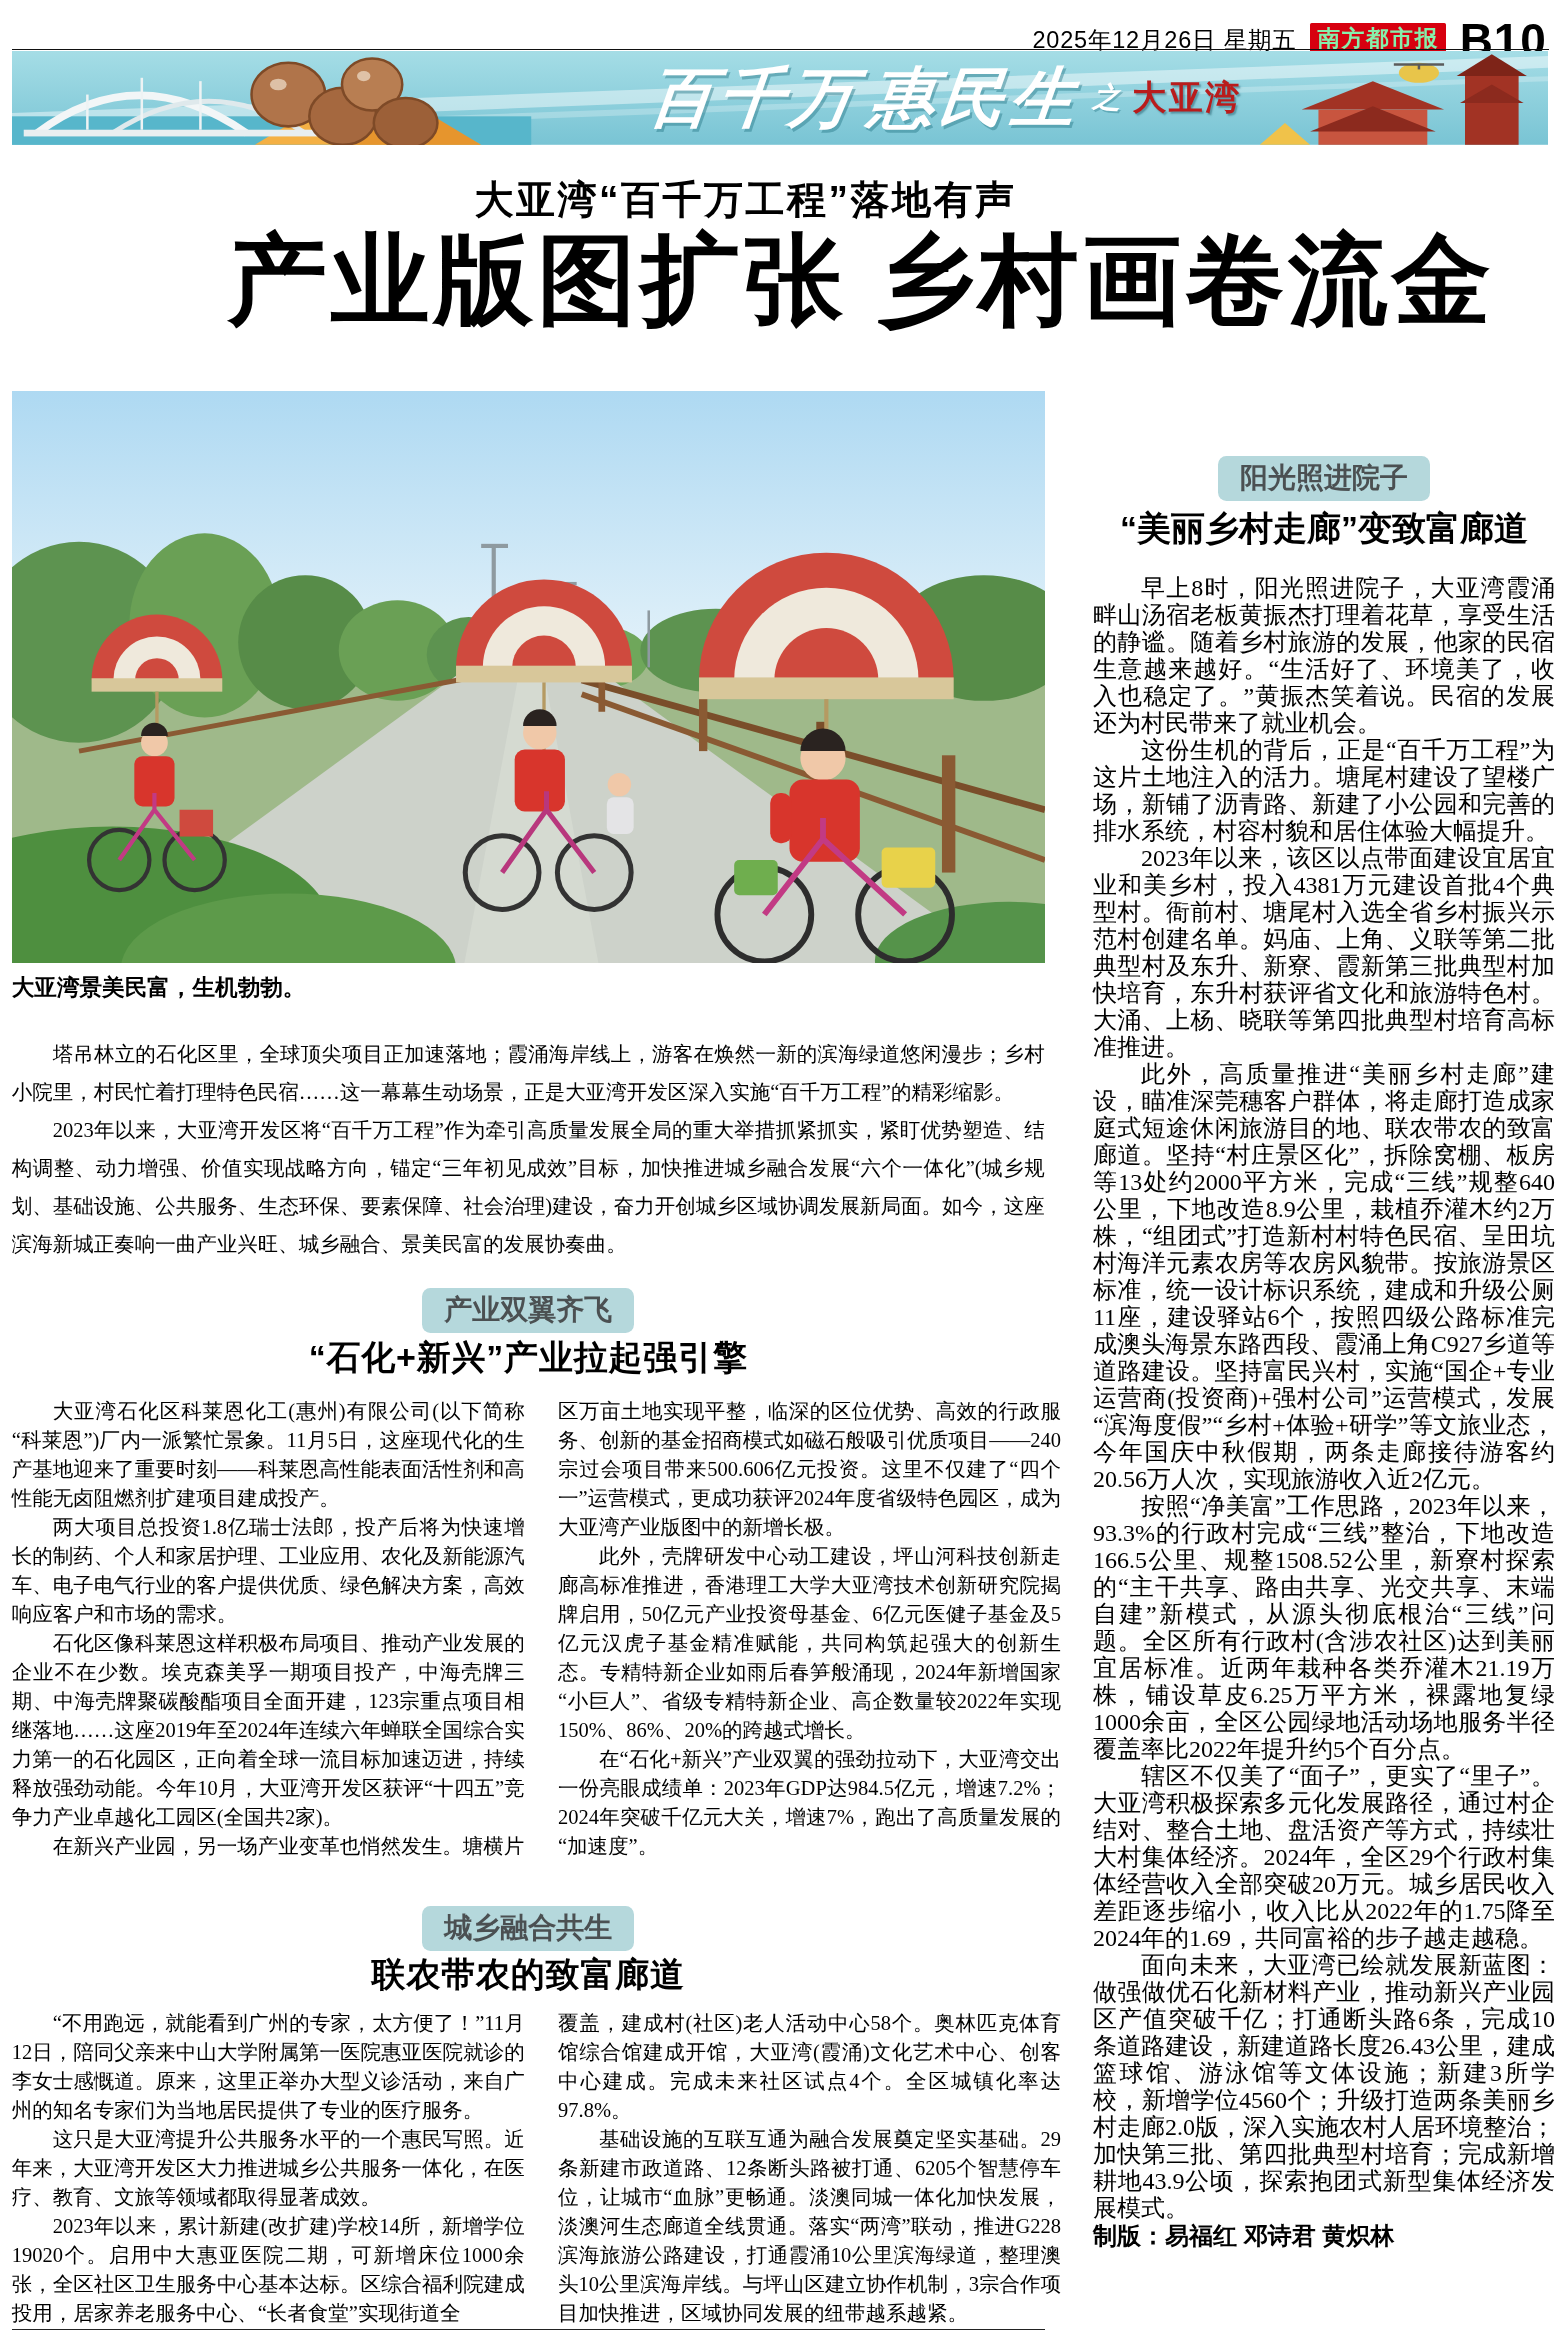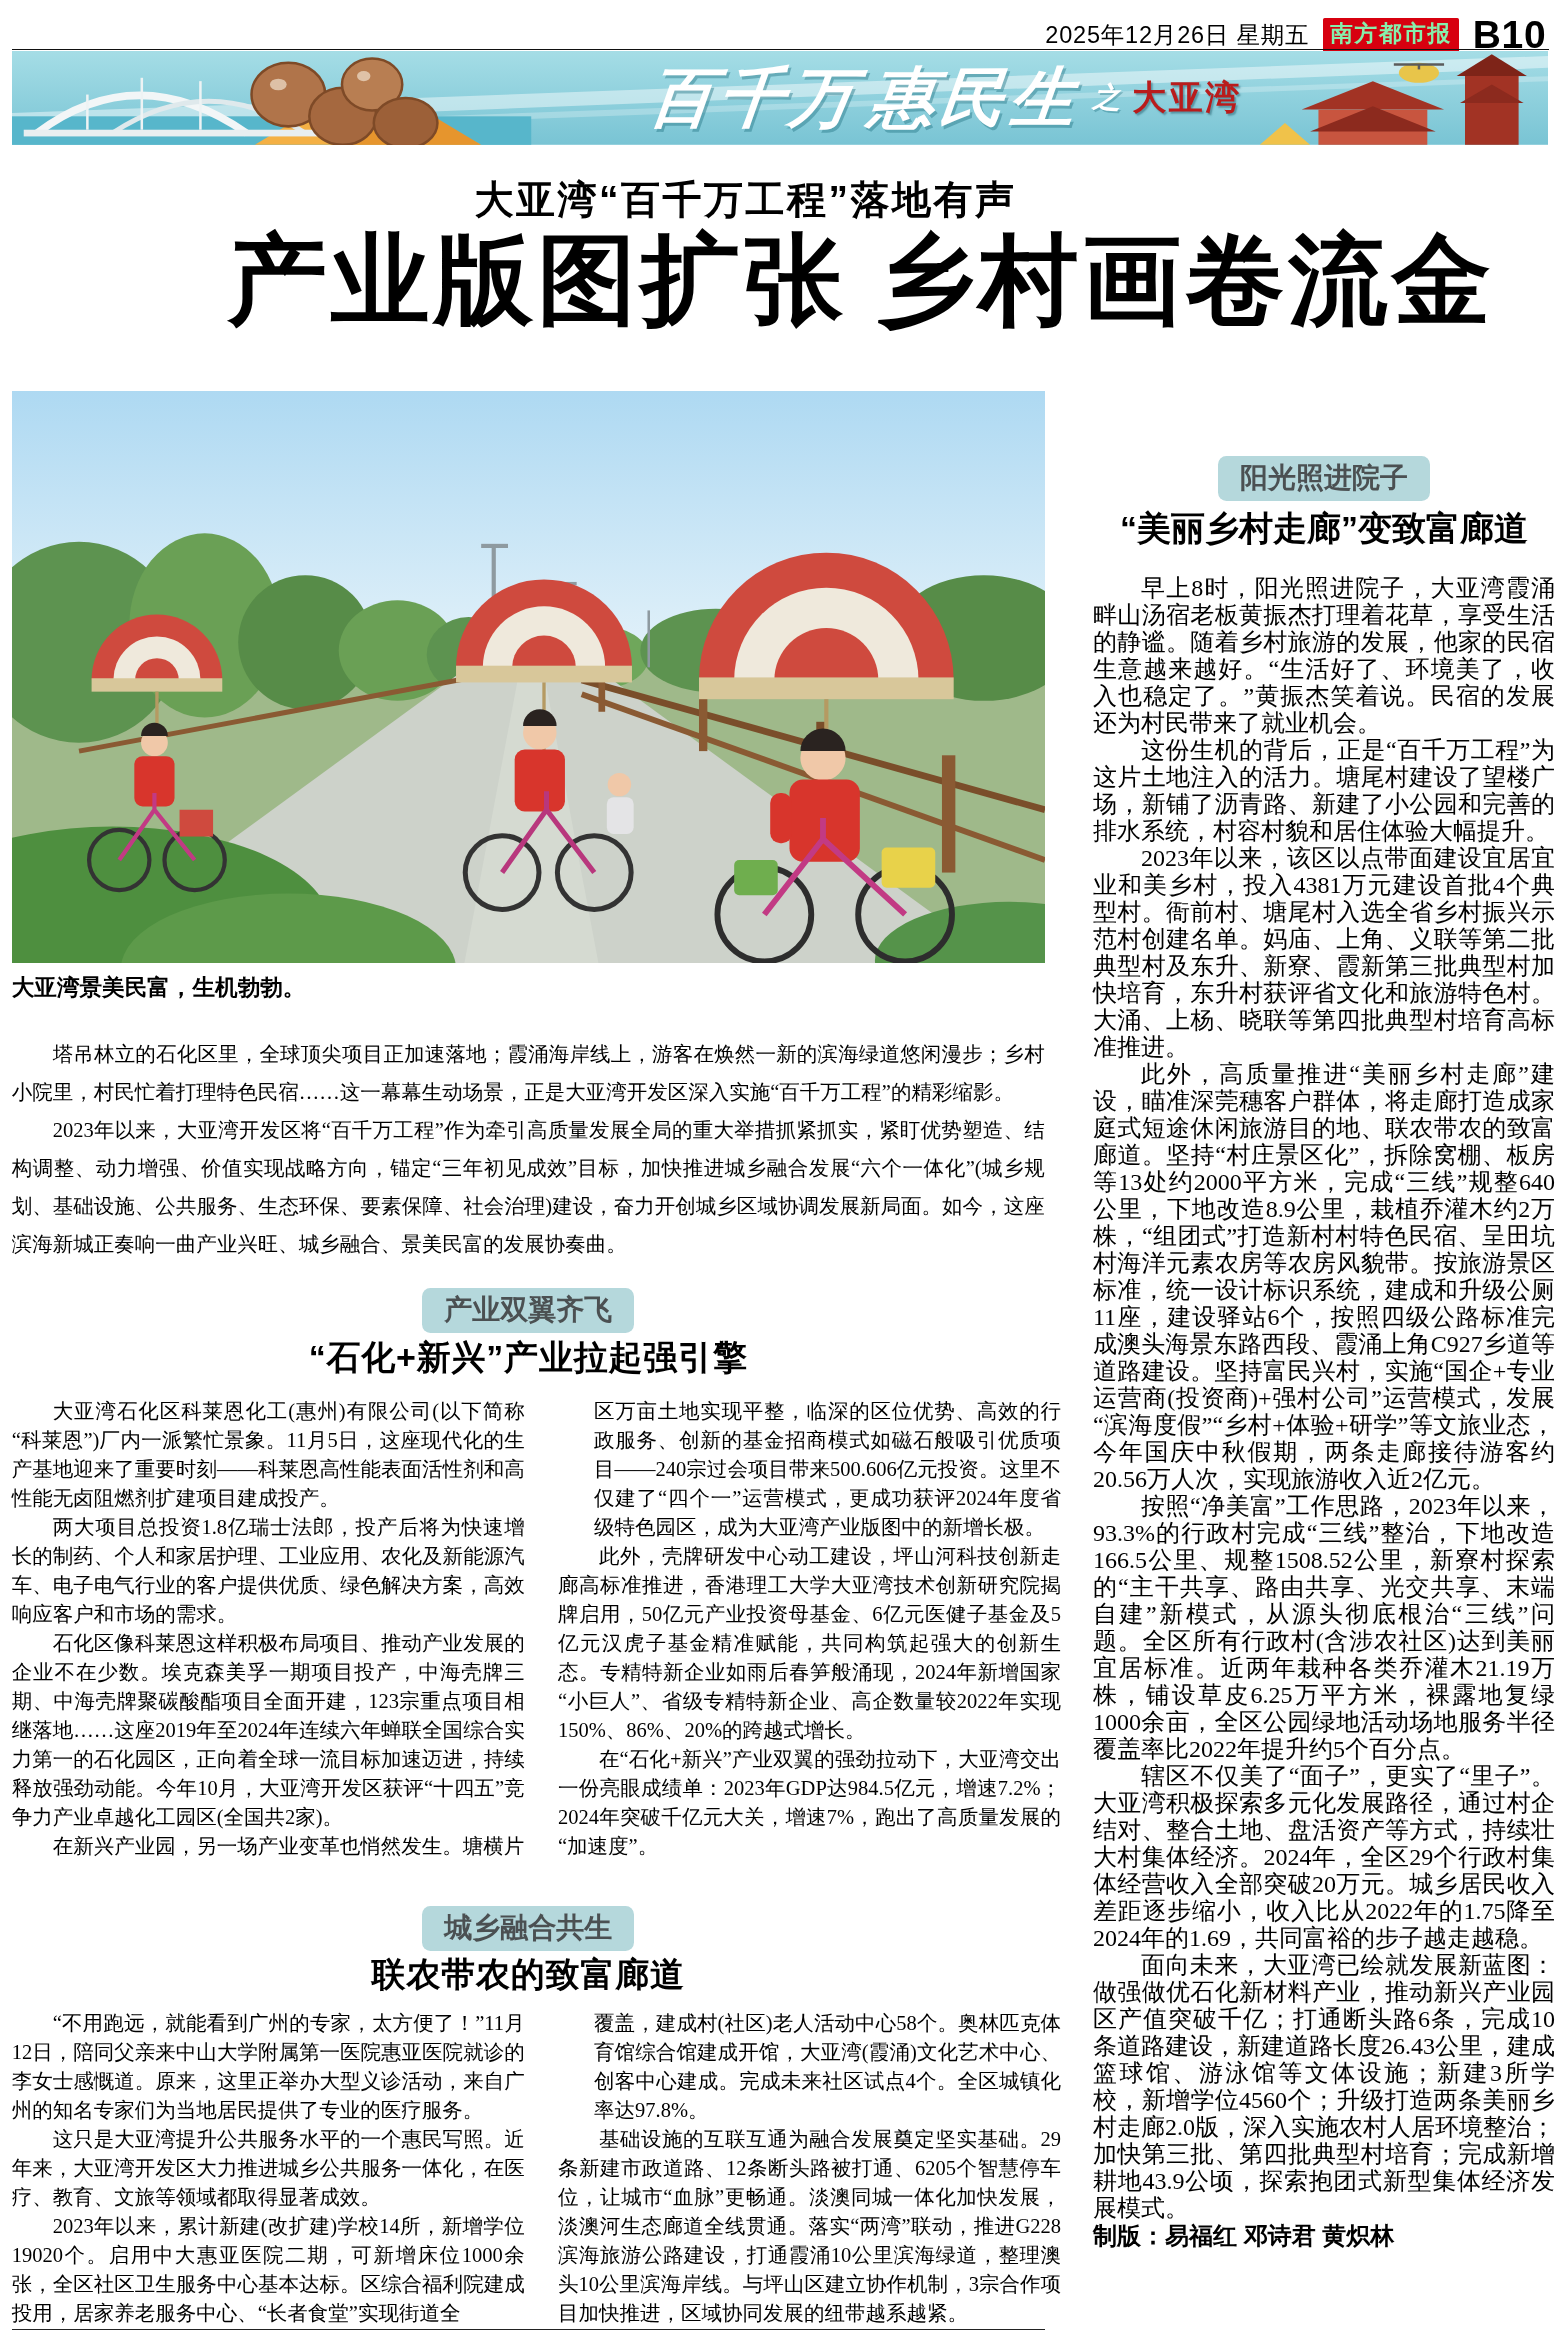--- a/index.html
+++ b/index.html
@@ -6,21 +6,21 @@
   #page{
     position:relative;width:1560px;height:2342px;margin:0 auto;background:#ffffff;
     font-family:"Liberation Serif","DejaVu Serif",serif;color:#000;overflow:hidden;
   }
 
   
   .header-right{position:absolute;top:13.4px;right:13.4px;display:flex;align-items:center;gap:13.4px;margin-left:28px;}
   .pub-date{font-family:"Liberation Sans","DejaVu Sans",sans-serif;font-size:23.5px;font-weight:500;letter-spacing:0.8px;}
   .masthead{background:#d7000f;color:#86efac;font-weight:800;font-size:22.6px;line-height:1;
     padding:5px 7.5px 6.7px;font-family:"Liberation Serif","DejaVu Serif",serif;letter-spacing:1.7px;border-radius:1.7px;}
-  .page-no{font-family:"Liberation Sans","DejaVu Sans",sans-serif;font-size:39px;font-weight:800;letter-spacing:0.8px;}
+  .page-no{font-family:"Liberation Sans","DejaVu Sans",sans-serif;font-size:46px;font-weight:800;letter-spacing:0.8px;}
   .header-rule{position:absolute;top:49px;left:11.7px;width:1537px;border-top:1.7px solid #111;}
 
   
   .banner{position:absolute;top:51px;left:11.7px;width:1537px;height:94px;overflow:hidden;}
   .banner svg{position:absolute;inset:0;}
   .banner-text{position:absolute;top:0;left:637px;height:94px;display:flex;align-items:center;gap:11.7px;}
   .b-big{font-size:65px;font-weight:900;color:#fff;font-style:italic;letter-spacing:5px;
     text-shadow:2.5px 2.5px 0 rgba(40,120,135,.45);transform:skewX(-6deg);line-height:1;}
   .b-small{font-size:28.5px;color:#fff;font-weight:700;font-style:italic;text-shadow:1.7px 1.7px 0 rgba(40,120,135,.4);}
   .b-region{font-size:34px;color:#b91c1c;font-weight:800;letter-spacing:2.5px;text-shadow:1.7px 1.7px 1.7px rgba(50,110,125,.6);}
@@ -42,21 +42,21 @@
   .lead p{margin:0;text-indent:2em;}
 
   
   .sec-head{position:absolute;left:11.7px;width:1033px;text-align:center;}
   .badge{display:inline-block;background:#b5d8dc;color:#4b5052;border-radius:8.4px;
     font-family:"Liberation Sans","DejaVu Sans",sans-serif;font-weight:700;font-size:28px;line-height:1;padding:7.5px 22px 9.2px;}
   .sec-sub{position:absolute;left:11.7px;width:1033px;text-align:center;
     font-family:"Liberation Sans","DejaVu Sans",sans-serif;font-weight:800;font-size:34px;letter-spacing:0.8px;}
   .bodycol{position:absolute;font-size:20.5px;line-height:29px;text-align:justify;}
   .bodycol p{margin:0;text-indent:2em;}
-  .bodycol p.cont{text-indent:0;margin-left:36px;}
+  .bodycol p.cont{text-indent:0;}
   .col-a{left:11.7px;width:513px;}
   .col-b{left:558px;width:503px;}
   .bottom-rule{position:absolute;top:2329px;left:11.7px;width:1033px;border-top:1.3px solid #222;}
 
   
   .side-head{position:absolute;left:1093px;width:462px;text-align:center;}
   .side-sub{position:absolute;left:1093px;width:462px;text-align:center;
     font-family:"Liberation Sans","DejaVu Sans",sans-serif;font-weight:800;font-size:34px;}
   .side-body{position:absolute;top:575px;left:1093px;width:462px;font-size:24px;line-height:27px;text-align:justify;}
   .side-body p{margin:0;text-indent:2em;}

